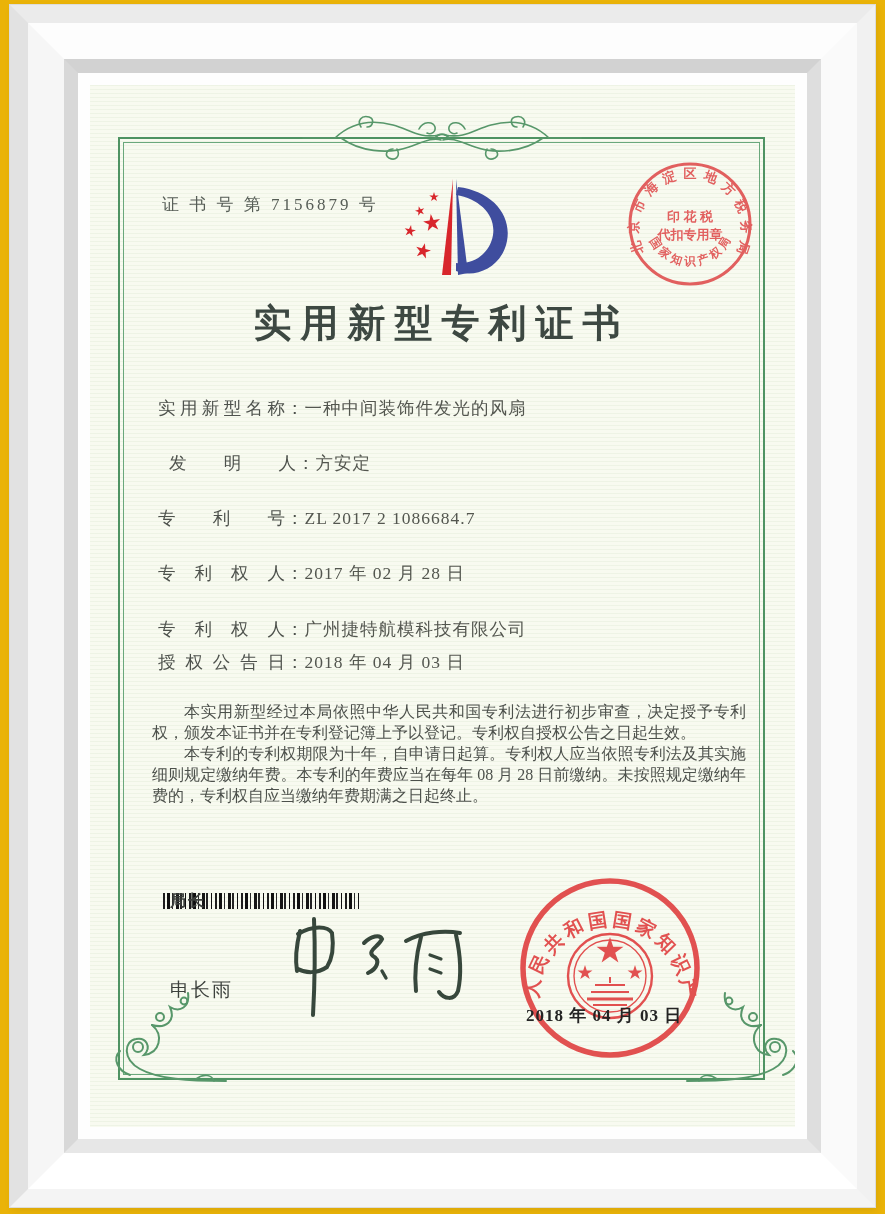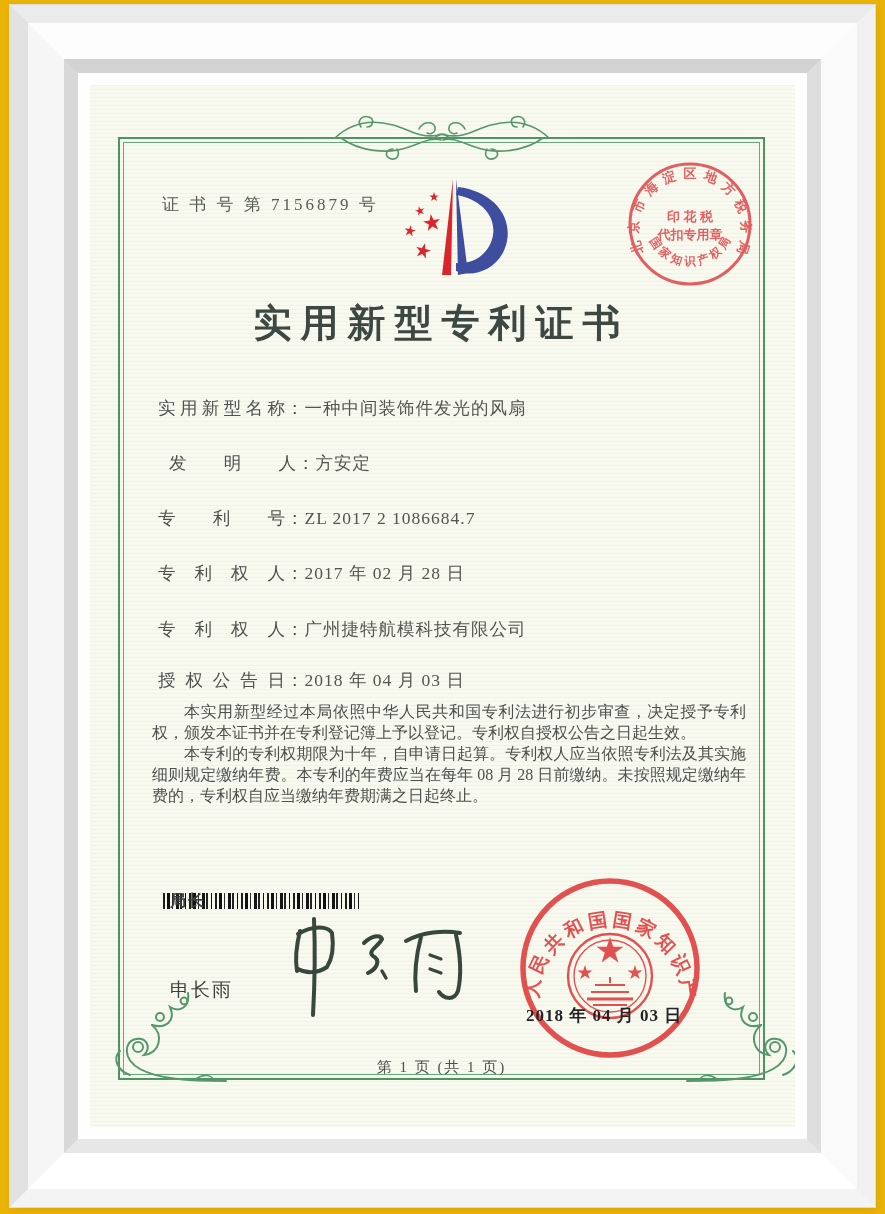--- a/index.html
+++ b/index.html
@@ -173,21 +173,21 @@
             </div>
             <div class="field-row" style="top:421px;">
               <span class="field-label">专利号</span><span>：</span><span class="field-value">ZL 2017 2 1086684.7</span>
             </div>
             <div class="field-row" style="top:476px;">
               <span class="field-label">专利权人</span><span>：</span><span class="field-value">2017 年 02 月 28 日</span>
             </div>
             <div class="field-row" style="top:508px;margin-top:24px;">
               <span class="field-label">专利权人</span><span>：</span><span class="field-value">广州捷特航模科技有限公司</span>
             </div>
-            <div class="field-row" style="top:583px;">
+            <div class="field-row" style="top:565px;">
               <span class="field-label">授权公告日</span><span>：</span><span class="field-value">2018 年 04 月 03 日</span>
             </div>
 
             <div class="body-text">
               <p>本实用新型经过本局依照中华人民共和国专利法进行初步审查，决定授予专利权，颁发本证书并在专利登记簿上予以登记。专利权自授权公告之日起生效。</p>
               <p>本专利的专利权期限为十年，自申请日起算。专利权人应当依照专利法及其实施细则规定缴纳年费。本专利的年费应当在每年 08 月 28 日前缴纳。未按照规定缴纳年费的，专利权自应当缴纳年费期满之日起终止。</p>
             </div>
 
             <div class="barcode"></div>
 
@@ -230,20 +230,19 @@
                   <path d="M76,119 h38" stroke-width="2"></path>
                   <path d="M80,112 h30" stroke-width="2"></path>
                   <path d="M95,104 v6" stroke-width="2"></path>
                   <path d="M78,132 h34" stroke-width="2"></path>
                 </g>
               </svg>
             </div>
 
             <div class="issue-date">2018 年 04 月 03 日</div>
 
-            <div class="page-footer">第 1 页 (共 1 页)</div>
 
           </div>
         </div>
       </div>
     </div>
   </div>
 </div>
 
 </body></html>

